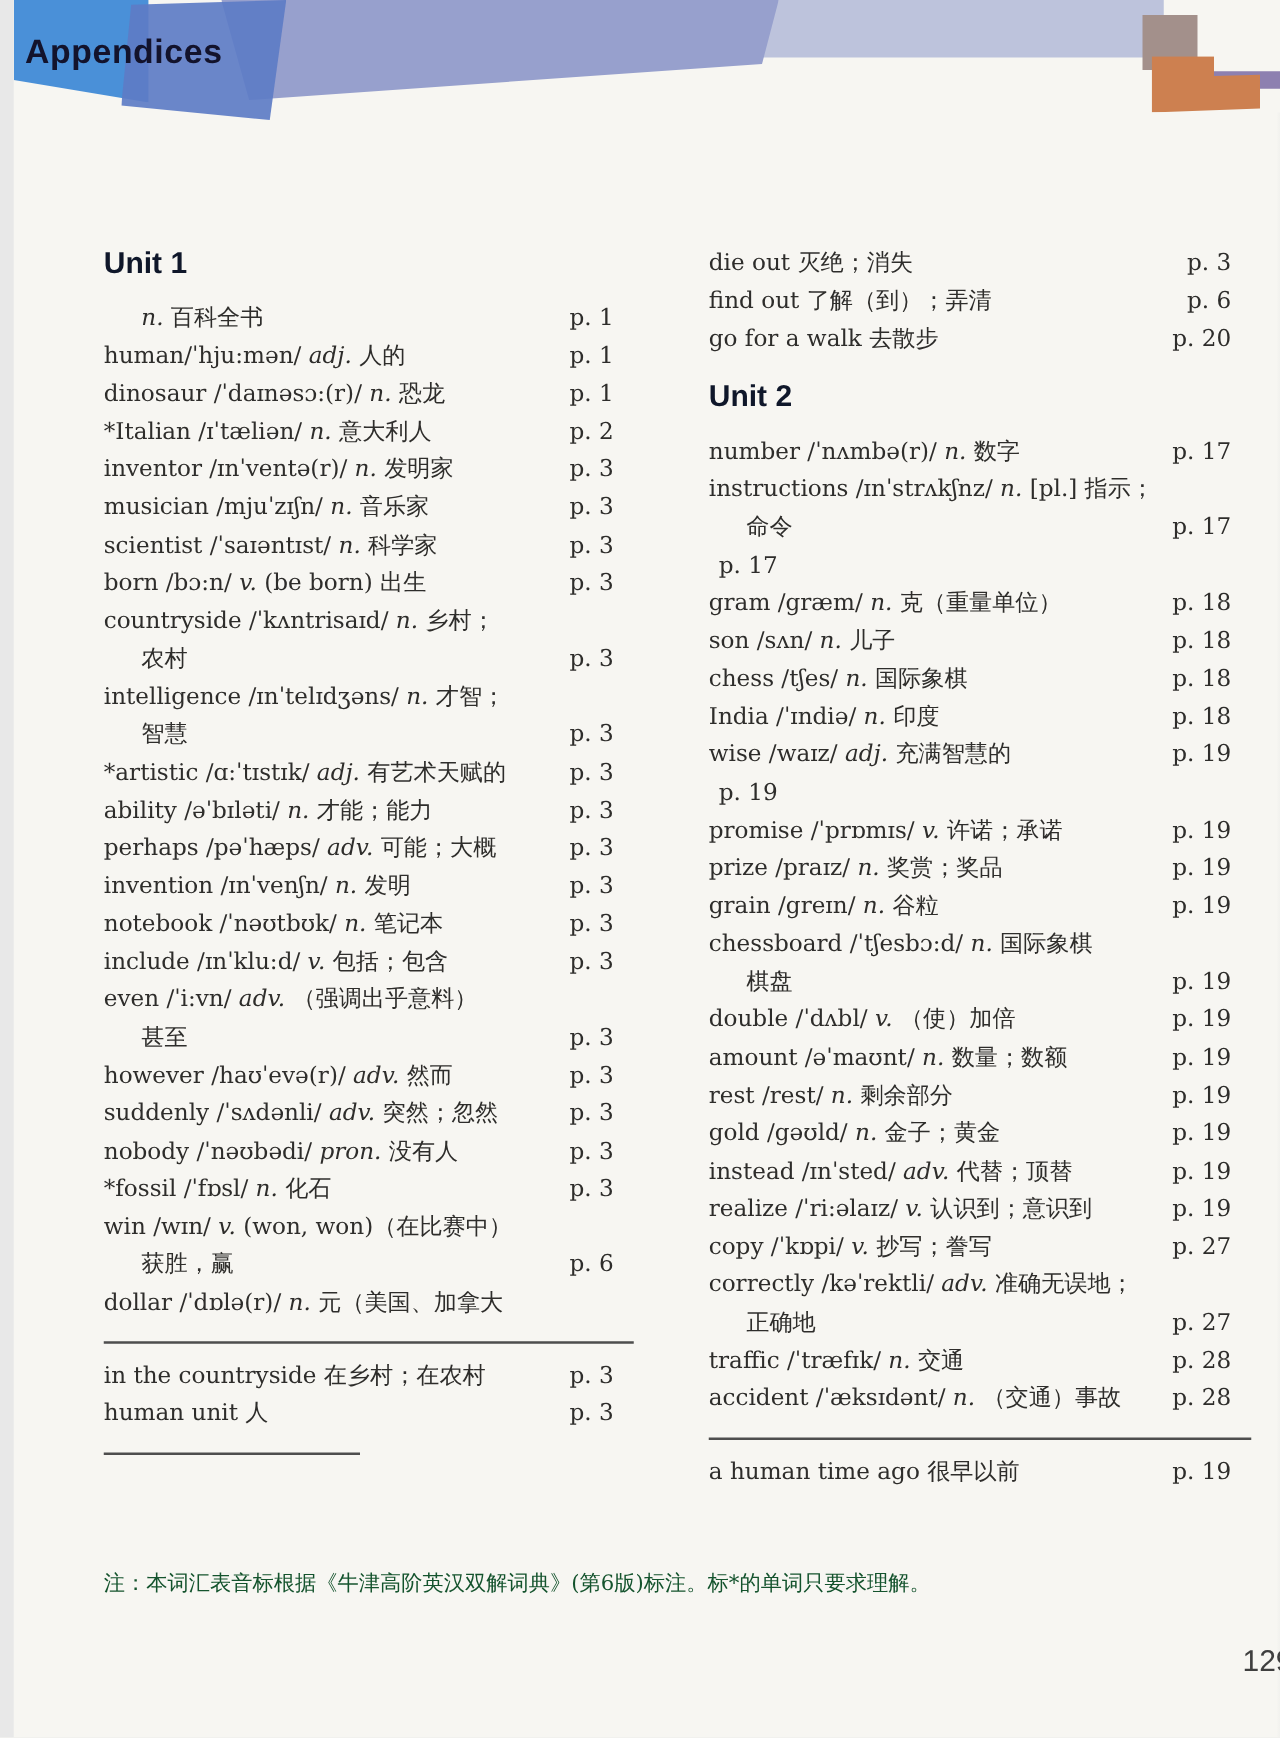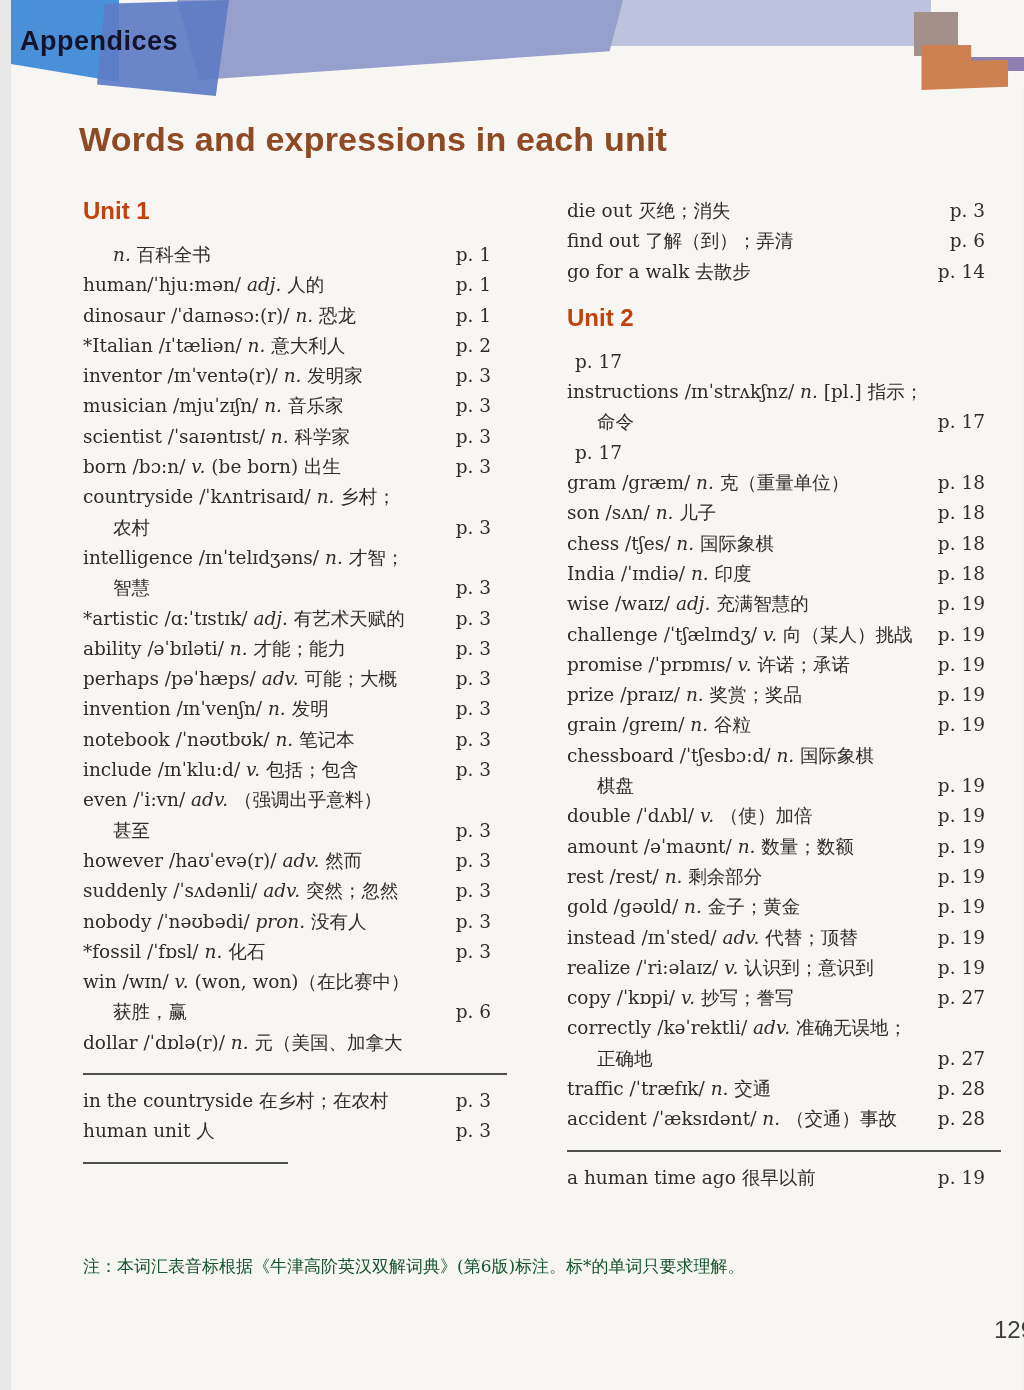--- a/index.html
+++ b/index.html
@@ -23,21 +23,21 @@
   .edge-right{position:absolute;right:0;top:90px;width:14px;height:1300px;
            background:linear-gradient(to right,rgba(110,120,135,0),rgba(110,120,135,.18));}
 
   
   .page-title{position:absolute;left:68px;top:120px;font:bold 34px "Liberation Sans",sans-serif;
            color:#8e4a25;letter-spacing:.2px;}
   .col{position:absolute;top:196px;font:18.5px "DejaVu Serif","Liberation Serif",serif;color:#2e2d2b;}
   #col-left{left:72px;width:408px;}
   #col-right{left:556px;width:418px;}
 
-  .unit-heading{font:bold 24px "Liberation Sans",sans-serif;color:#c2410c;line-height:30px;
+  .unit-heading{font:bold 24px "Liberation Sans",sans-serif;color:#0f172a;line-height:30px;
            margin:0 0 14px 0;}
   .unit-heading:not(:first-child){margin-top:16px;}
 
   .entry-line{display:flex;justify-content:space-between;align-items:baseline;line-height:30.3px;height:30.3px;}
   .entry-line .entry-text{white-space:pre;overflow:hidden;}
   .entry-line .page-ref{white-space:nowrap;margin-left:8px;flex:0 0 auto;}
   .entry-line.indent{padding-left:30px;}
   .entry-text i{font-style:italic;}
 
   .divider{border-top:2px solid #4e4e4e;margin:15px 0 11px 0;width:calc(100% + 16px);}
@@ -56,21 +56,20 @@
   <div class="hdr-lav"></div>
   <div class="hdr-blue"></div>
   <div class="hdr-blue2"></div>
   <div class="corner-tan"></div>
   <div class="corner-purple"></div>
   <div class="corner-orange"></div>
   <div class="edge-right"></div>
 
   <div class="appendices">Appendices</div>
 
-  <h1 class="page-title" style="margin:0;">Words and expressions in each unit</h1>
 
   <div id="col-left" class="col">
       <div class="unit-heading">Unit 1</div>
       <div class="entry-line indent">
         <span class="entry-text"><i>n.</i> 百科全书</span>
         <span class="page-ref">p. 1</span>
       </div>
       <div class="entry-line">
         <span class="entry-text">human/ˈhju:mən/ <i>adj.</i> 人的</span>
         <span class="page-ref">p. 1</span>
@@ -185,24 +184,25 @@
       <div class="entry-line">
         <span class="entry-text">die out 灭绝；消失</span>
         <span class="page-ref">p. 3</span>
       </div>
       <div class="entry-line">
         <span class="entry-text">find out 了解（到）；弄清</span>
         <span class="page-ref">p. 6</span>
       </div>
       <div class="entry-line">
         <span class="entry-text">go for a walk 去散步</span>
-        <span class="page-ref">p. 14</span>
+        <span class="page-ref">p. 20</span>
       </div>
       <div class="unit-heading">Unit 2</div>
       <div class="entry-line">
+        <span class="entry-text">number /ˈnʌmbə(r)/ <i>n.</i> 数字</span>
         <span class="page-ref">p. 17</span>
       </div>
       <div class="entry-line">
         <span class="entry-text">instructions /ɪnˈstrʌkʃnz/ <i>n.</i> [pl.] 指示；</span>
       </div>
       <div class="entry-line indent">
         <span class="entry-text">命令</span>
         <span class="page-ref">p. 17</span>
       </div>
       <div class="entry-line">
@@ -222,21 +222,20 @@
       </div>
       <div class="entry-line">
         <span class="entry-text">India /ˈɪndiə/ <i>n.</i> 印度</span>
         <span class="page-ref">p. 18</span>
       </div>
       <div class="entry-line">
         <span class="entry-text">wise /waɪz/ <i>adj.</i> 充满智慧的</span>
         <span class="page-ref">p. 19</span>
       </div>
       <div class="entry-line">
-        <span class="entry-text">challenge /ˈtʃælɪndʒ/ <i>v.</i> 向（某人）挑战</span>
         <span class="page-ref">p. 19</span>
       </div>
       <div class="entry-line">
         <span class="entry-text">promise /ˈprɒmɪs/ <i>v.</i> 许诺；承诺</span>
         <span class="page-ref">p. 19</span>
       </div>
       <div class="entry-line">
         <span class="entry-text">prize /praɪz/ <i>n.</i> 奖赏；奖品</span>
         <span class="page-ref">p. 19</span>
       </div>

